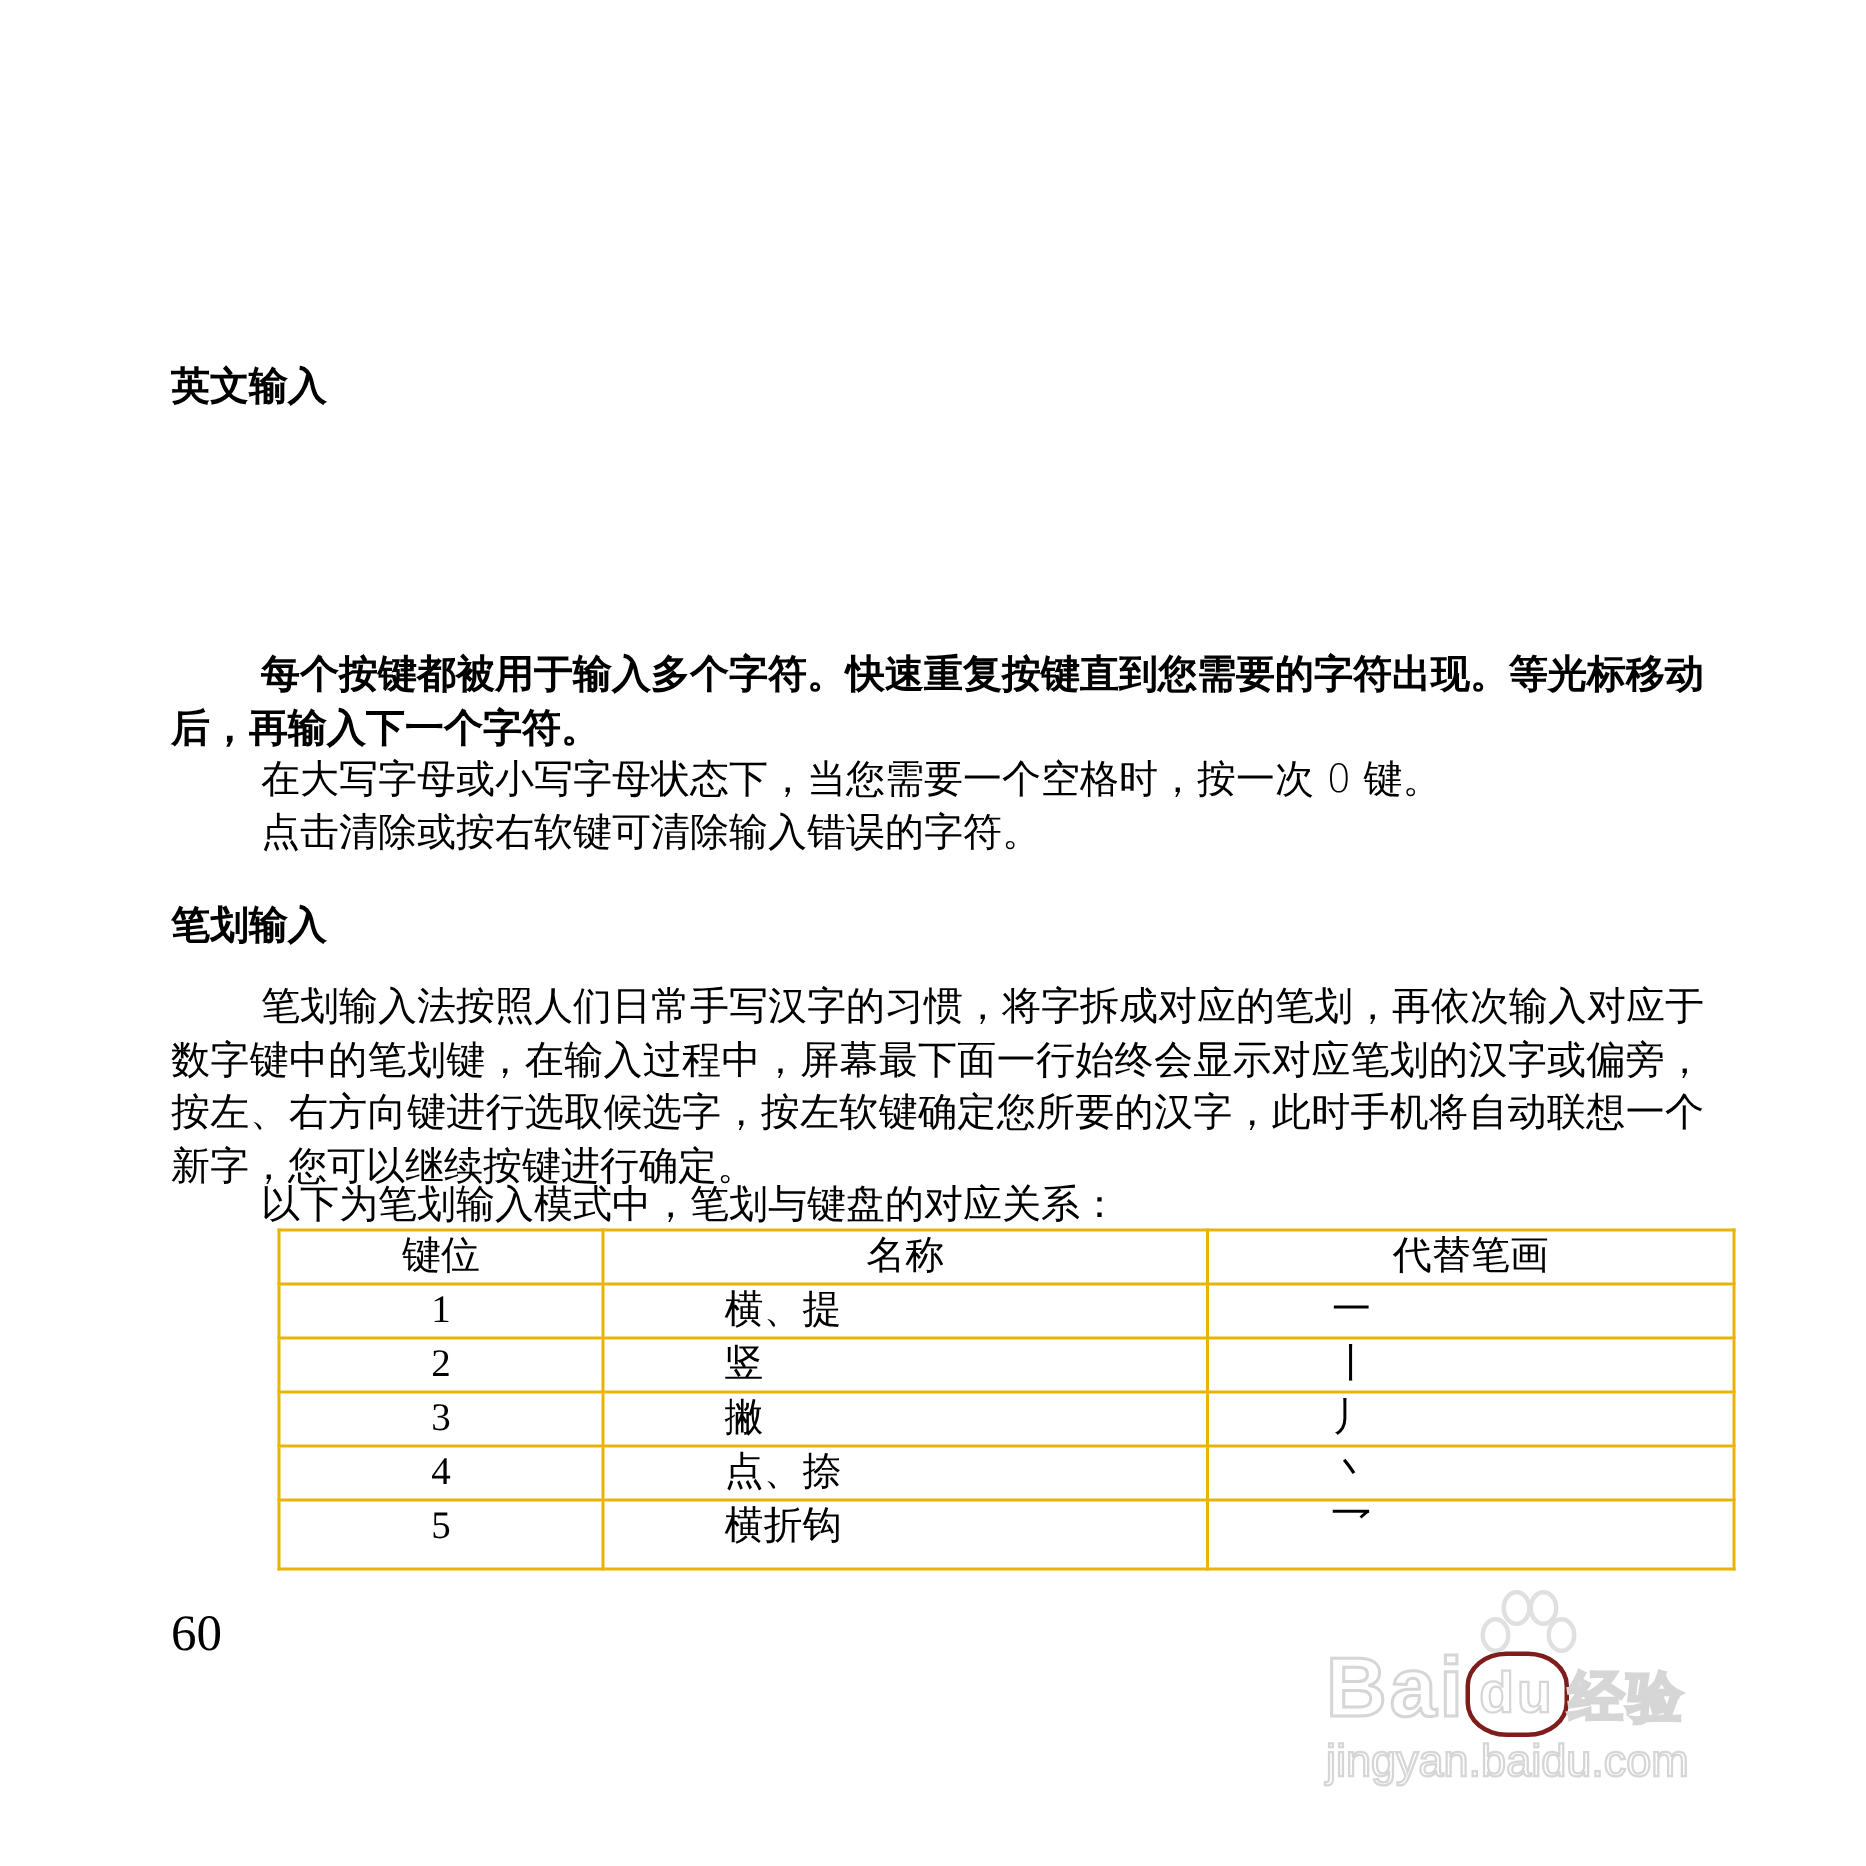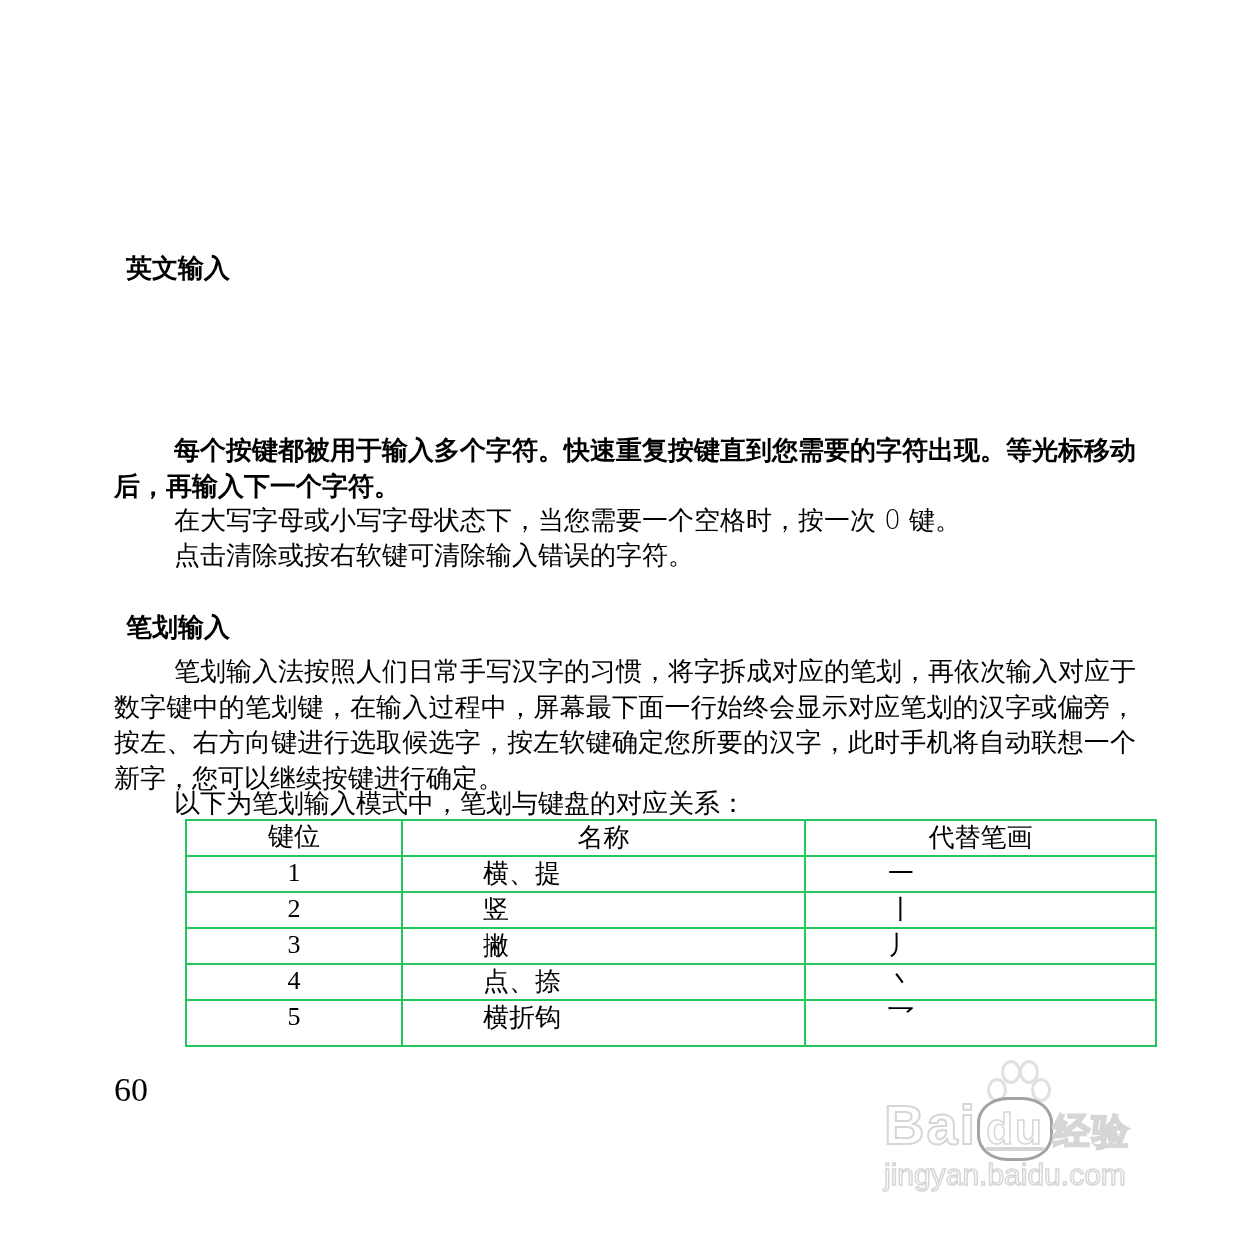--- a/index.html
+++ b/index.html
@@ -20,22 +20,22 @@
       left: 0; top: 0;
       width: 1244px; height: 1244px;
     }
     .heading {
       position: absolute;
       left: 114px;
       font-size: 26px;
       line-height: 34px;
       font-weight: bold;
       letter-spacing: 0px;
-      margin: 12px;
-      font-family: Liberation Mono, monospace;
+      margin: 0;
+      font-family: Liberation Serif, serif;
     }
     .h1 { top: 241px; }
     .h2 { top: 600px; }
     .para {
       position: absolute;
       left: 114px;
       width: 1022px;
       font-size: 26px;
       line-height: 35.5px;
       margin: 0;
@@ -57,21 +57,21 @@
     table.strokes {
       position: absolute;
       left: 185px;
       top: 819px;
       width: 972px;
       border-collapse: collapse;
       font-family: "DejaVu Sans", "Liberation Sans", sans-serif;
       font-size: 26px;
     }
     table.strokes td, table.strokes th {
-      border: 2px solid #22c55e;
+      border: 2px solid #eab308;
       padding: 0;
       height: 34px;
       line-height: 32px;
       font-weight: normal;
       vertical-align: top;
     }
     table.strokes th { text-align: center; }
     .c-key { width: 214px; text-align: center; font-family: "Liberation Serif", "DejaVu Serif", serif; }
     .c-name { width: 399px; padding-left: 80px !important; box-sizing: border-box; text-align: left; }
     .c-sub { text-align: left; padding-left: 82px !important; }
@@ -110,26 +110,25 @@
       position: absolute;
       left: 4px; top: 34px;
       font-size: 56px;
       font-weight: bold;
       letter-spacing: 2px;
       color: #fff;
       -webkit-text-stroke: 2px #d6d6d6;
     }
     .wm-brand .du {
       display: inline-block;
-      border: 3px solid #a3a3a3;
+      border: 3px solid #7f1d1d;
       border-radius: 40%;
-      font-size: 44px;
+      font-size: 38px;
       padding: 4px 6px;
       vertical-align: middle;
-      text-decoration: underline;
       -webkit-text-stroke: 1.5px #d6d6d6;
     }
     .wm-url {
       position: absolute;
       left: 4px; top: 100px;
       font-size: 30px;
       color: #fff;
       -webkit-text-stroke: 1.5px #d6d6d6;
       letter-spacing: 0px;
     }

